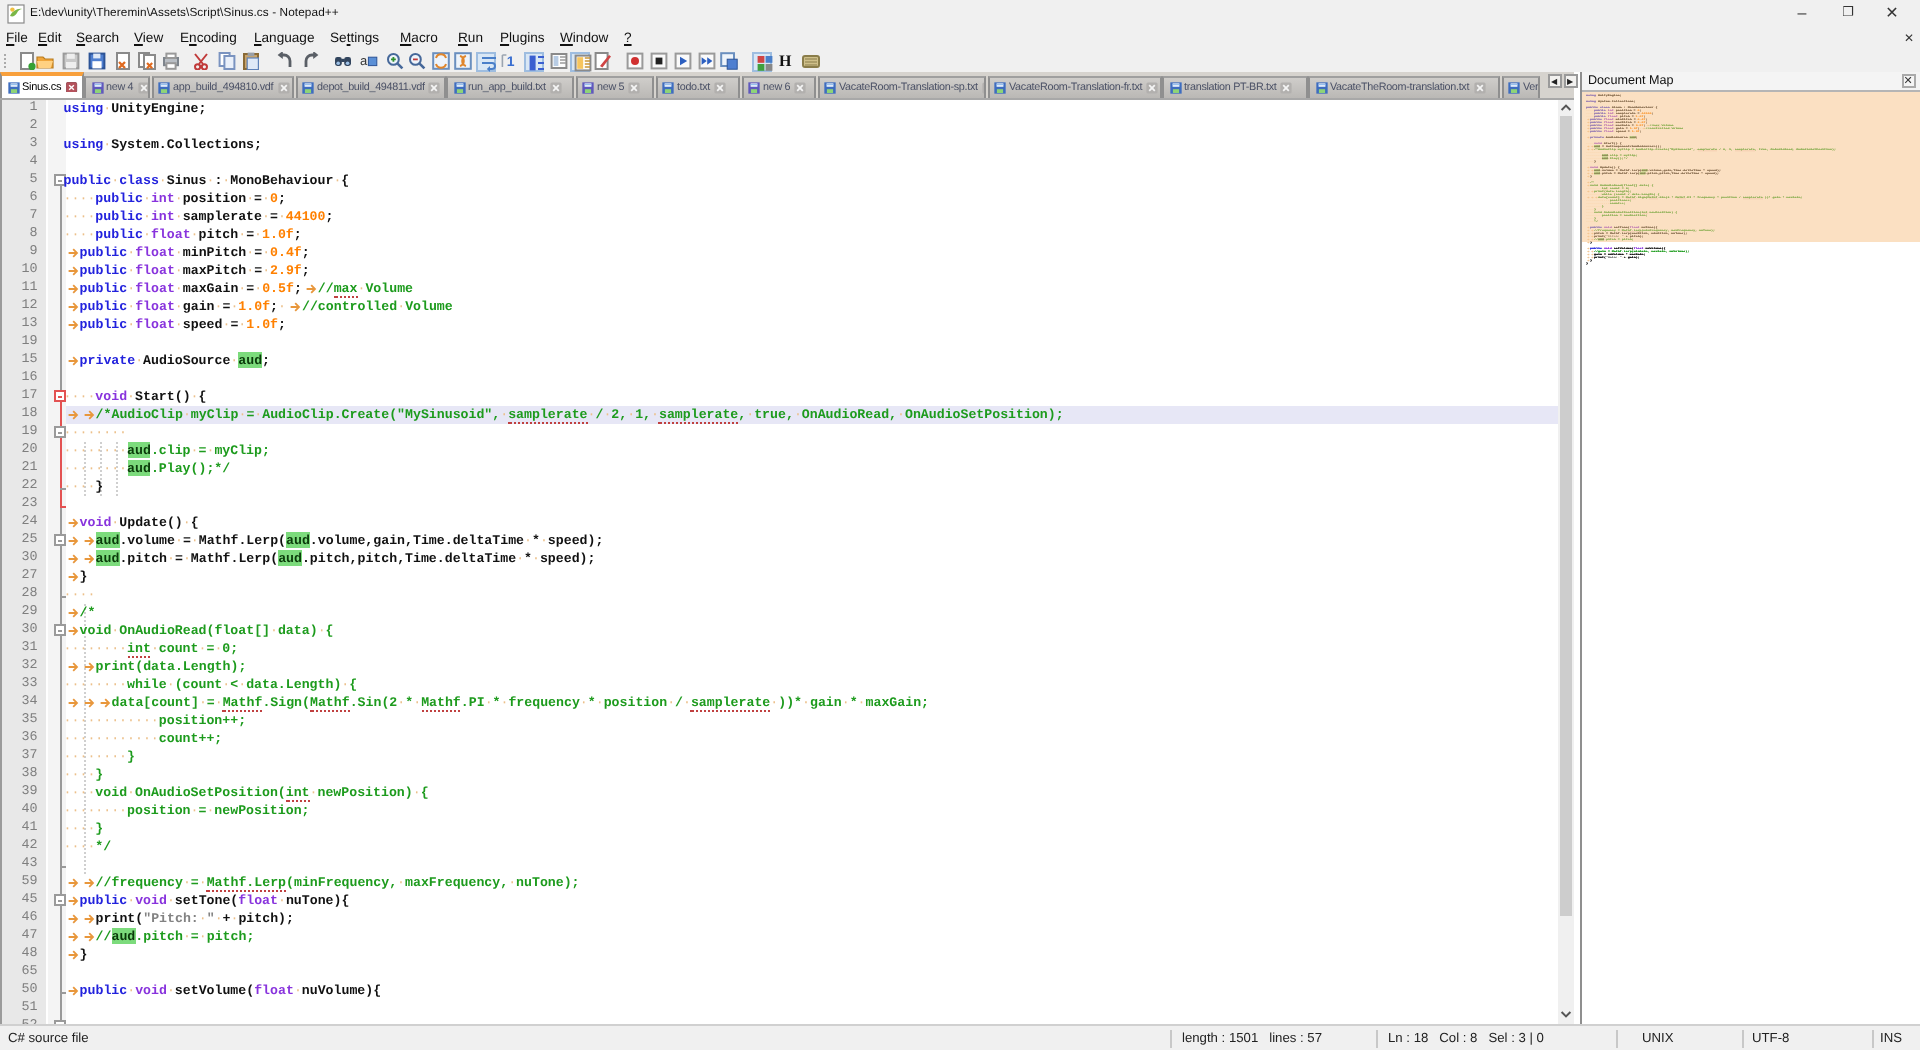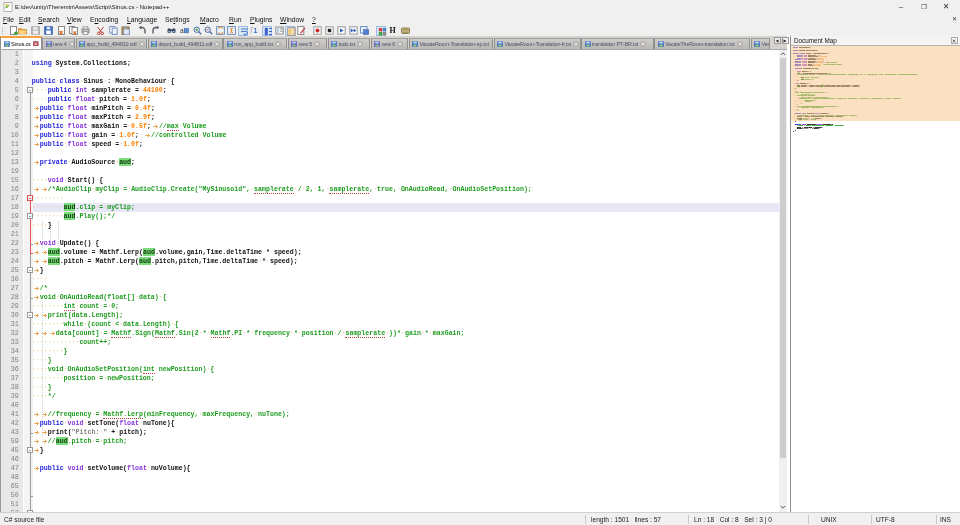--- a/index.html
+++ b/index.html
@@ -553,24 +553,26 @@
       <div style="position:absolute;left:28.5px;top:248.0px;width:3.5px;height:1px;background:#9a9a9a"></div>
       <div style="position:absolute;left:28.5px;top:383.0px;width:3.5px;height:1px;background:#9a9a9a"></div>
       <div style="position:absolute;left:28.5px;top:446.0px;width:3.5px;height:1px;background:#9a9a9a"></div>
       <div style="position:absolute;left:28.5px;top:203.0px;width:3.5px;height:1px;background:#e35252"></div>
       <div style="position:absolute;left:41.1px;top:171.5px;width:1px;height:27.0px;background:repeating-linear-gradient(#cfcfcf 0 1px,transparent 1px 2px)"></div>
       <div style="position:absolute;left:49.0px;top:171.5px;width:1px;height:27.0px;background:repeating-linear-gradient(#cfcfcf 0 1px,transparent 1px 2px)"></div>
       <div style="position:absolute;left:56.9px;top:171.5px;width:1px;height:27.0px;background:repeating-linear-gradient(#cfcfcf 0 1px,transparent 1px 2px)"></div>
       <div style="position:absolute;left:41.1px;top:252.5px;width:1px;height:135.0px;background:repeating-linear-gradient(#cfcfcf 0 1px,transparent 1px 2px)"></div>
     </div>
  <div class="code">
+<div class="L"><span class="k">using</span><span class="b"><span class="d">·</span>UnityEngine;</span></div>
 <div class="L"></div>
 <div class="L"><span class="k">using</span><span class="b"><span class="d">·</span>System.Collections;</span></div>
 <div class="L"></div>
 <div class="L"><span class="k">public</span><span class="b"><span class="d">·</span></span><span class="k">class</span><span class="b"><span class="d">·</span>Sinus<span class="d">·</span>:<span class="d">·</span>MonoBehaviour<span class="d">·</span>{</span></div>
+<div class="L"><span class="d">····</span><span class="k">public</span><span class="b"><span class="d">·</span></span><span class="t">int</span><span class="b"><span class="d">·</span>position<span class="d">·</span>=<span class="d">·</span></span><span class="n">0</span><span class="b">;</span></div>
 <div class="L"><span class="d">····</span><span class="k">public</span><span class="b"><span class="d">·</span></span><span class="t">int</span><span class="b"><span class="d">·</span>samplerate<span class="d">·</span>=<span class="d">·</span></span><span class="n">44100</span><span class="b">;</span></div>
 <div class="L"><span class="d">····</span><span class="k">public</span><span class="b"><span class="d">·</span></span><span class="t">float</span><span class="b"><span class="d">·</span>pitch<span class="d">·</span>=<span class="d">·</span></span><span class="n">1.0f</span><span class="b">;</span></div>
 <div class="L"><svg class="tb" width="8" height="9" viewBox="0 0 8 9">
           <path d="M2.3 4.5h4M4.6 2.6l1.9 1.9-1.9 1.9" stroke="#e8973c" stroke-width="0.9" fill="none"></path>
         </svg><span class="k">public</span><span class="b"><span class="d">·</span></span><span class="t">float</span><span class="b"><span class="d">·</span>minPitch<span class="d">·</span>=<span class="d">·</span></span><span class="n">0.4f</span><span class="b">;</span></div>
 <div class="L"><svg class="tb" width="8" height="9" viewBox="0 0 8 9">
           <path d="M2.3 4.5h4M4.6 2.6l1.9 1.9-1.9 1.9" stroke="#e8973c" stroke-width="0.9" fill="none"></path>
         </svg><span class="k">public</span><span class="b"><span class="d">·</span></span><span class="t">float</span><span class="b"><span class="d">·</span>maxPitch<span class="d">·</span>=<span class="d">·</span></span><span class="n">2.9f</span><span class="b">;</span></div>
 <div class="L"><svg class="tb" width="8" height="9" viewBox="0 0 8 9">
           <path d="M2.3 4.5h4M4.6 2.6l1.9 1.9-1.9 1.9" stroke="#e8973c" stroke-width="0.9" fill="none"></path>
@@ -631,20 +633,21 @@
           <path d="M2.3 4.5h4M4.6 2.6l1.9 1.9-1.9 1.9" stroke="#e8973c" stroke-width="0.9" fill="none"></path>
         </svg><span class="c">print(data.Length);</span></div>
 <div class="L"><span class="d">········</span><span class="c">while<span class="d">·</span>(count<span class="d">·</span>&lt;<span class="d">·</span>data.Length)<span class="d">·</span>{</span></div>
 <div class="L"><svg class="tb" width="8" height="9" viewBox="0 0 8 9">
           <path d="M2.3 4.5h4M4.6 2.6l1.9 1.9-1.9 1.9" stroke="#e8973c" stroke-width="0.9" fill="none"></path>
         </svg><svg class="tb" width="8" height="9" viewBox="0 0 8 9">
           <path d="M2.3 4.5h4M4.6 2.6l1.9 1.9-1.9 1.9" stroke="#e8973c" stroke-width="0.9" fill="none"></path>
         </svg><svg class="tb" width="8" height="9" viewBox="0 0 8 9">
           <path d="M2.3 4.5h4M4.6 2.6l1.9 1.9-1.9 1.9" stroke="#e8973c" stroke-width="0.9" fill="none"></path>
         </svg><span class="c">data[count]<span class="d">·</span>=<span class="d">·</span></span><span class="c u">Mathf</span><span class="c">.Sign(</span><span class="c u">Mathf</span><span class="c">.Sin(2<span class="d">·</span>*<span class="d">·</span></span><span class="c u">Mathf</span><span class="c">.PI<span class="d">·</span>*<span class="d">·</span>frequency<span class="d">·</span>*<span class="d">·</span>position<span class="d">·</span>/<span class="d">·</span></span><span class="c u">samplerate</span><span class="c"><span class="d">·</span>))*<span class="d">·</span>gain<span class="d">·</span>*<span class="d">·</span>maxGain;</span></div>
+<div class="L"><span class="d">············</span><span class="c">position++;</span></div>
 <div class="L"><span class="d">············</span><span class="c">count++;</span></div>
 <div class="L"><span class="d">········</span><span class="c">}</span></div>
 <div class="L"><span class="d">····</span><span class="c">}</span></div>
 <div class="L"><span class="d">····</span><span class="c">void<span class="d">·</span>OnAudioSetPosition(</span><span class="c u">int</span><span class="c"><span class="d">·</span>newPosition)<span class="d">·</span>{</span></div>
 <div class="L"><span class="d">········</span><span class="c">position<span class="d">·</span>=<span class="d">·</span>newPosition;</span></div>
 <div class="L"><span class="d">····</span><span class="c">}</span></div>
 <div class="L"><span class="d">····</span><span class="c">*/</span></div>
 <div class="L"></div>
 <div class="L"><svg class="tb" width="8" height="9" viewBox="0 0 8 9">
           <path d="M2.3 4.5h4M4.6 2.6l1.9 1.9-1.9 1.9" stroke="#e8973c" stroke-width="0.9" fill="none"></path>

